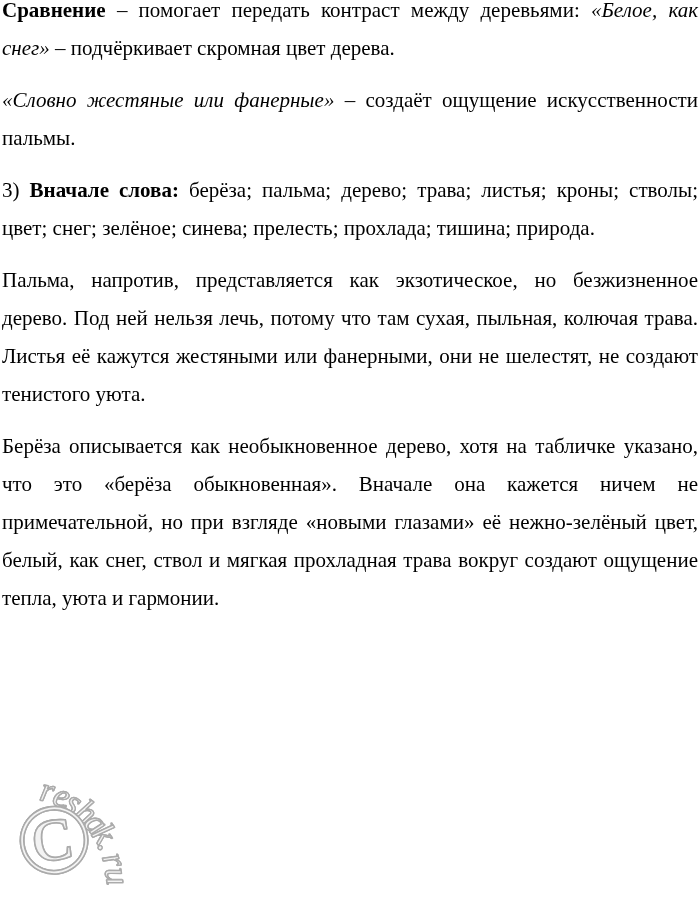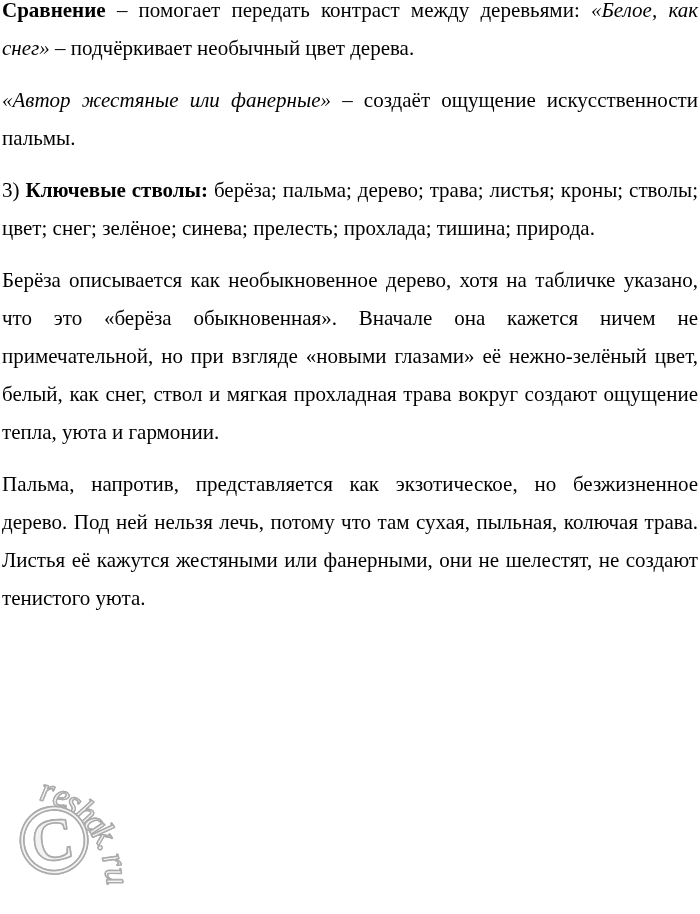--- a/index.html
+++ b/index.html
@@ -95,20 +95,20 @@
         <span class="wm-char" style="transform: rotate(46.4deg) translateY(-113px);">a</span>
         <span class="wm-char" style="transform: rotate(55deg) translateY(-113px);">k</span>
         <span class="wm-char" style="transform: rotate(63.6deg) translateY(-113px);">.</span>
         <span class="wm-char" style="transform: rotate(72.2deg) translateY(-113px);">r</span>
         <span class="wm-char" style="transform: rotate(80.8deg) translateY(-113px);">u</span>
       </div>
     <span class="wm-copyright">©</span>
   </div>
 
   <div class="content">
-      <p><span class="b">Сравнение</span><span> – помогает передать контраст между деревьями: </span><span class="i">«Белое, как снег»</span><span> – подчёркивает необычный цвет дерева.</span></p>
-      <p><span class="i">«Автор жестяные или фанерные»</span><span> – создаёт ощущение искусственности пальмы.</span></p>
-      <p><span>3) </span><span class="b">Ключевые стволы:</span><span> берёза; пальма; дерево; трава; листья; кроны; стволы; цвет; снег; зелёное; синева; прелесть; прохлада; тишина; природа.</span></p>
+      <p><span class="b">Сравнение</span><span> – помогает передать контраст между деревьями: </span><span class="i">«Белое, как снег»</span><span> – подчёркивает скромная цвет дерева.</span></p>
+      <p><span class="i">«Словно жестяные или фанерные»</span><span> – создаёт ощущение искусственности пальмы.</span></p>
+      <p><span>3) </span><span class="b">Вначале слова:</span><span> берёза; пальма; дерево; трава; листья; кроны; стволы; цвет; снег; зелёное; синева; прелесть; прохлада; тишина; природа.</span></p>
+      <p><span>Пальма, напротив, представляется как экзотическое, но безжизненное дерево. Под ней нельзя лечь, потому что там сухая, пыльная, колючая трава. Листья её кажутся жестяными или фанерными, они не шелестят, не создают тенистого уюта.</span></p>
       <p><span>Берёза описывается как необыкновенное дерево, хотя на табличке указано, что это «берёза обыкновенная». Вначале она кажется ничем не примечательной, но при взгляде «новыми глазами» её нежно-зелёный цвет, белый, как снег, ствол и мягкая прохладная трава вокруг создают ощущение тепла, уюта и гармонии.</span></p>
-      <p><span>Пальма, напротив, представляется как экзотическое, но безжизненное дерево. Под ней нельзя лечь, потому что там сухая, пыльная, колючая трава. Листья её кажутся жестяными или фанерными, они не шелестят, не создают тенистого уюта.</span></p>
     </div>
 
 </div>
 
 </body></html>

